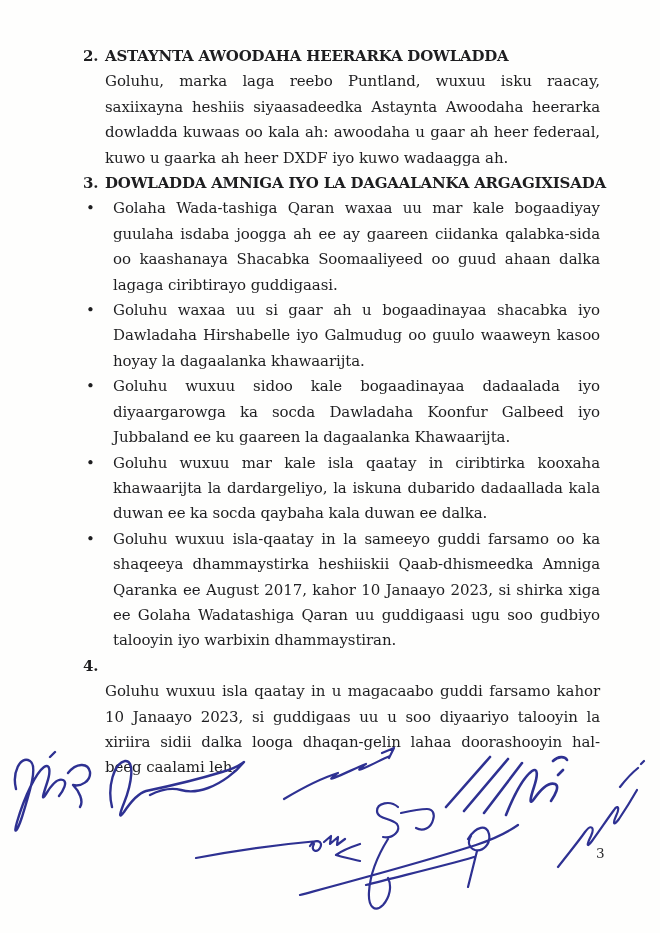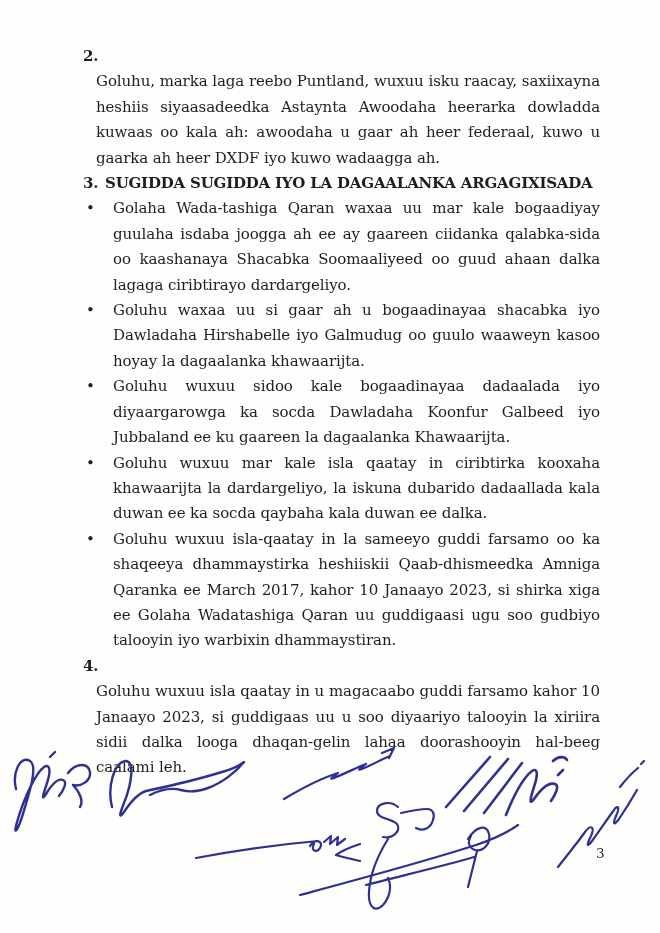--- a/index.html
+++ b/index.html
@@ -24,21 +24,21 @@
     letter-spacing: -0.1px;
   }
   section { margin: 0; }
   .sec-heading {
     display: flex;
     font-weight: bold;
     letter-spacing: -0.2px;
     white-space: nowrap;
   }
   .sec-num { flex: 0 0 22px; }
-  .para { margin: 0 0 0 13px; }
+  .para { margin: 0 0 0 22px; }
   .bullet-row { display: flex; }
   .bullet-dot { flex: 0 0 27px; padding-left: 3px; }
   .bullet-text { flex: 1; margin: 0; }
   .page-number {
     position: absolute;
     left: 596px;
     top: 845px;
     font-size: 13.5px;
     color: #2a2a2c;
   }
@@ -53,48 +53,49 @@
 </head>
 <body>
 
 <div class="page">
 
   <div class="content">
 
     <section>
       <div class="sec-heading">
         <span class="sec-num">2.</span>
+        <span>ASTAYNTA AWOODAHA HEERARKA DOWLADDA</span>
       </div>
       <p class="para">Goluhu, marka laga reebo Puntland, wuxuu isku raacay, saxiixayna heshiis siyaasadeedka Astaynta Awoodaha heerarka dowladda kuwaas oo kala ah: awoodaha u gaar ah heer federaal, kuwo u gaarka ah heer DXDF iyo kuwo wadaagga ah.</p>
     </section>
 
     <section>
       <div class="sec-heading">
         <span class="sec-num">3.</span>
-        <span>SUGIDDA SUGIDDA IYO LA DAGAALANKA ARGAGIXISADA</span>
+        <span>DOWLADDA AMNIGA IYO LA DAGAALANKA ARGAGIXISADA</span>
       </div>
       <div class="bullet-row">
         <span class="bullet-dot">•</span>
-        <p class="bullet-text">Golaha Wada-tashiga Qaran waxaa uu mar kale bogaadiyay guulaha isdaba joogga ah ee ay gaareen ciidanka qalabka-sida oo kaashanaya Shacabka Soomaaliyeed oo guud ahaan dalka lagaga ciribtirayo dardargeliyo.</p>
+        <p class="bullet-text">Golaha Wada-tashiga Qaran waxaa uu mar kale bogaadiyay guulaha isdaba joogga ah ee ay gaareen ciidanka qalabka-sida oo kaashanaya Shacabka Soomaaliyeed oo guud ahaan dalka lagaga ciribtirayo guddigaasi.</p>
       </div>
       <div class="bullet-row">
         <span class="bullet-dot">•</span>
         <p class="bullet-text">Goluhu waxaa uu si gaar ah u bogaadinayaa shacabka iyo Dawladaha Hirshabelle iyo Galmudug oo guulo waaweyn kasoo hoyay la dagaalanka khawaarijta.</p>
       </div>
       <div class="bullet-row">
         <span class="bullet-dot">•</span>
         <p class="bullet-text">Goluhu wuxuu sidoo kale bogaadinayaa dadaalada iyo diyaargarowga ka socda Dawladaha Koonfur Galbeed iyo Jubbaland ee ku gaareen la dagaalanka Khawaarijta.</p>
       </div>
       <div class="bullet-row">
         <span class="bullet-dot">•</span>
         <p class="bullet-text">Goluhu wuxuu mar kale isla qaatay in ciribtirka kooxaha khawaarijta la dardargeliyo, la iskuna dubarido dadaallada kala duwan ee ka socda qaybaha kala duwan ee dalka.</p>
       </div>
       <div class="bullet-row">
         <span class="bullet-dot">•</span>
-        <p class="bullet-text">Goluhu wuxuu isla-qaatay in la sameeyo guddi farsamo oo ka shaqeeya dhammaystirka heshiiskii Qaab-dhismeedka Amniga Qaranka ee March 2017, kahor 10 Janaayo 2023, si shirka  xiga ee Golaha Wadatashiga Qaran uu guddigaasi ugu soo gudbiyo talooyin iyo warbixin dhammaystiran.</p>
+        <p class="bullet-text">Goluhu wuxuu isla-qaatay in la sameeyo guddi farsamo oo ka shaqeeya dhammaystirka heshiiskii Qaab-dhismeedka Amniga Qaranka ee August 2017, kahor 10 Janaayo 2023, si shirka  xiga ee Golaha Wadatashiga Qaran uu guddigaasi ugu soo gudbiyo talooyin iyo warbixin dhammaystiran.</p>
       </div>
     </section>
 
     <section>
       <div class="sec-heading">
         <span class="sec-num">4.</span>
       </div>
       <p class="para">Goluhu wuxuu isla qaatay in u magacaabo guddi farsamo kahor 10 Janaayo 2023, si guddigaas uu u soo diyaariyo talooyin la xiriira sidii dalka looga dhaqan-gelin lahaa doorashooyin hal-beeg caalami leh.</p>
     </section>
 

